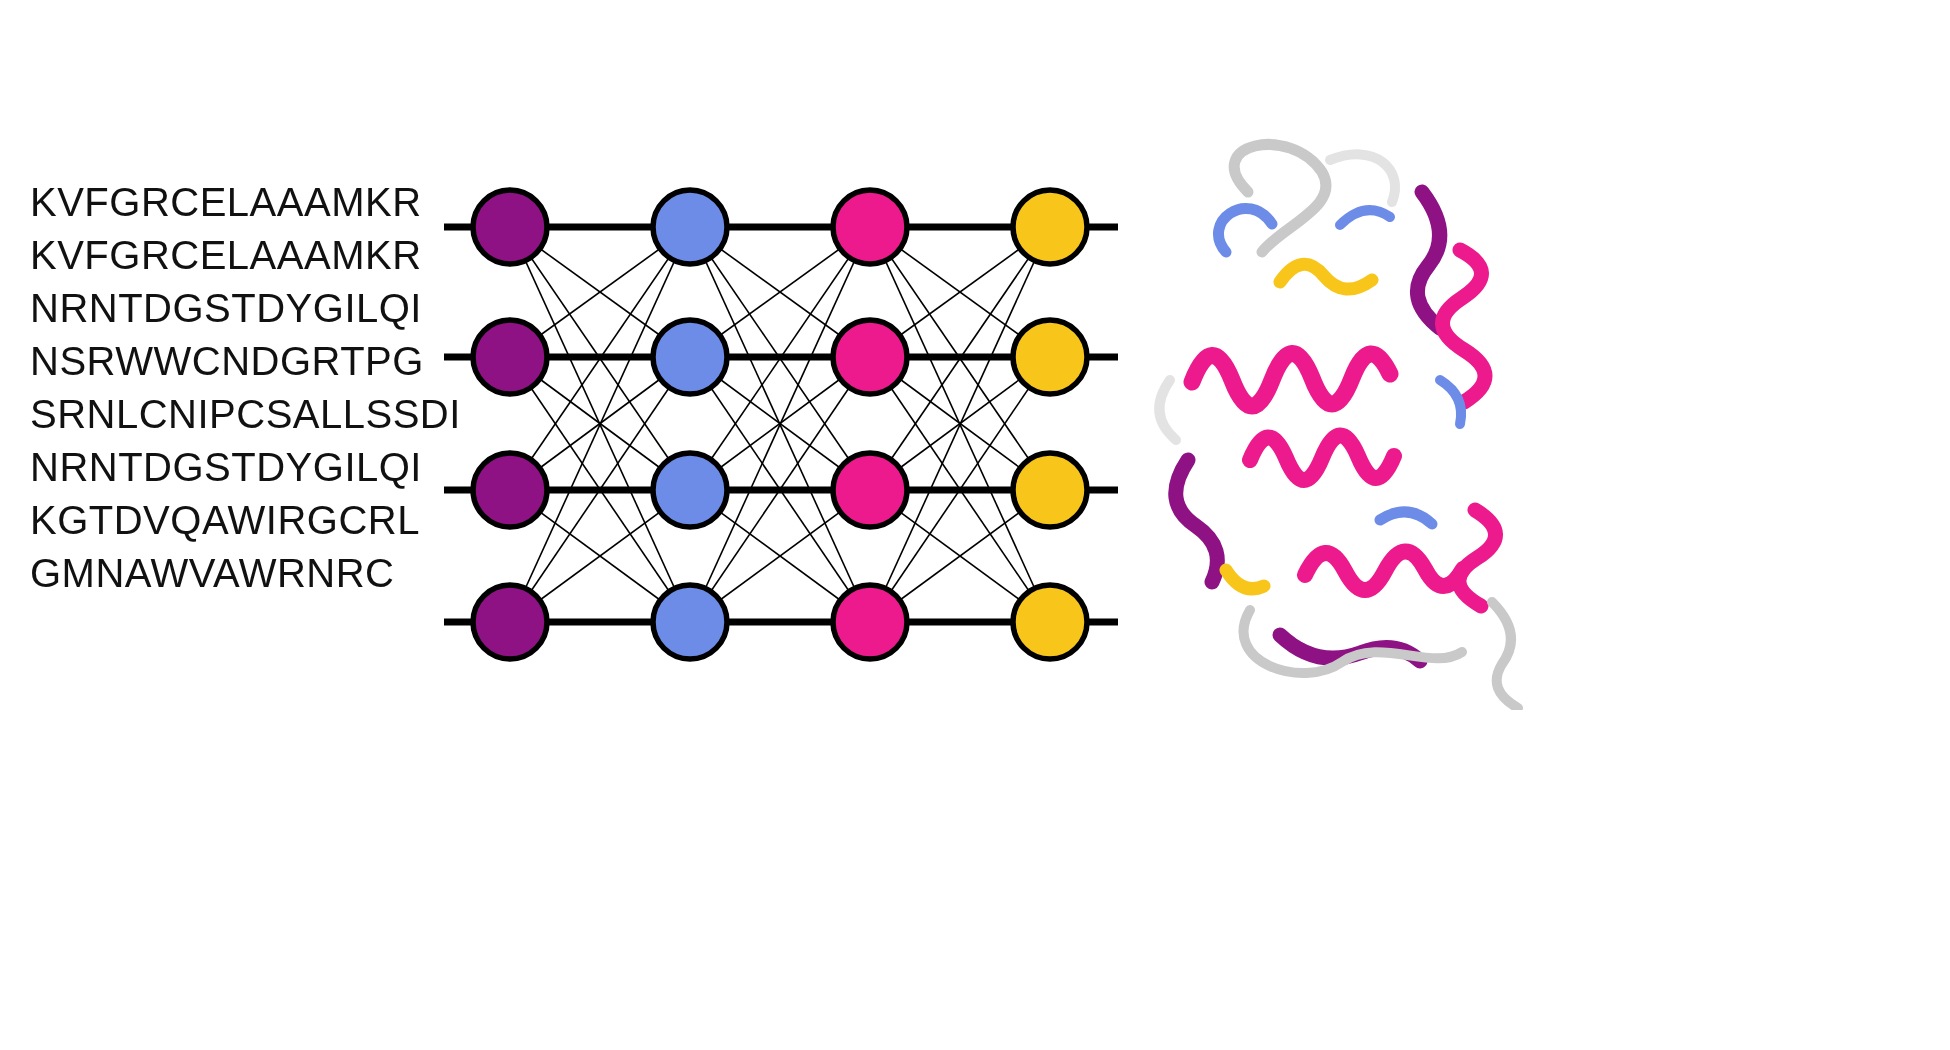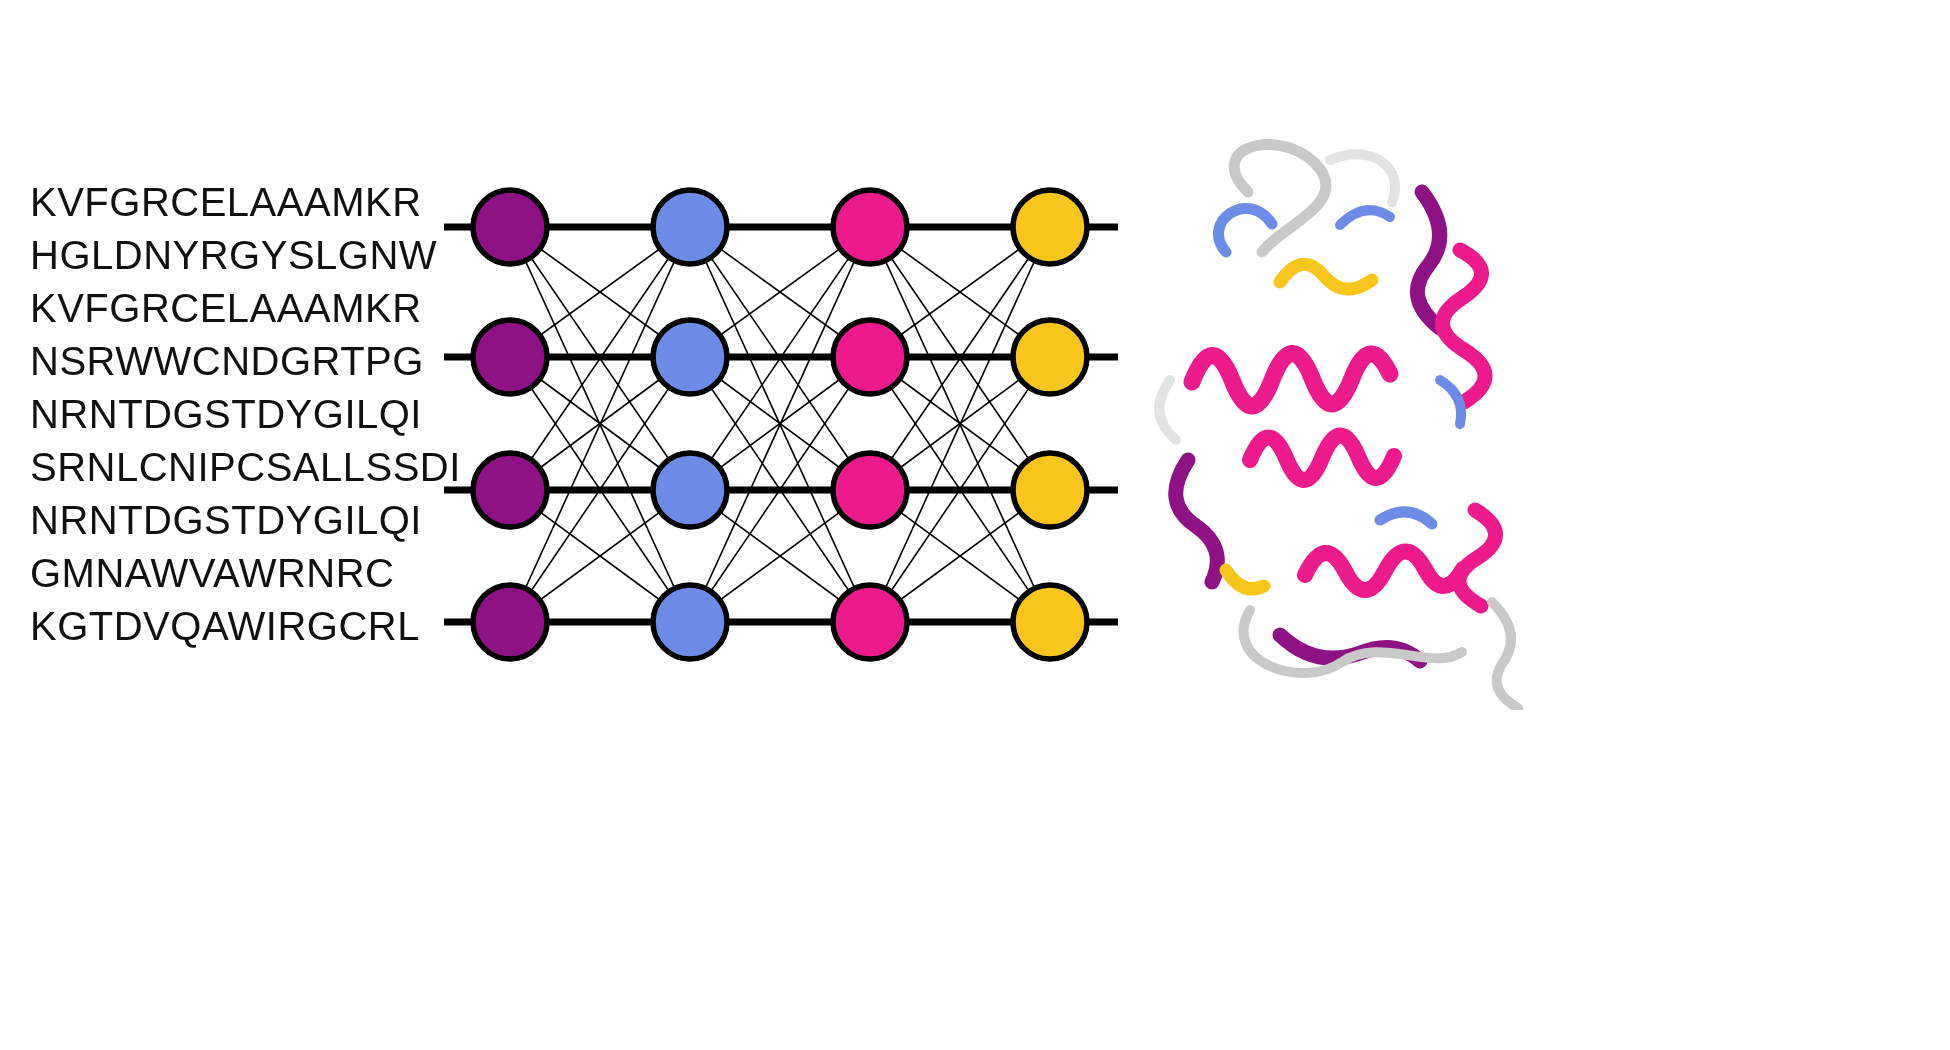--- a/index.html
+++ b/index.html
@@ -46,28 +46,27 @@
   }
   svg { display: block; }
 </style>
 </head>
 <body>
 
 <div class="canvas">
 
   <div class="sequence-block">
     <div class="sequence-line">KVFGRCELAAAMKR</div>
-    <div class="sequence-line">HGLDNYRGYSLGNW</div>
     <div class="sequence-line">KVFGRCELAAAMKR</div>
+    <div class="sequence-line">NRNTDGSTDYGILQI</div>
     <div class="sequence-line">NSRWWCNDGRTPG</div>
-    <div class="sequence-line">NRNTDGSTDYGILQI</div>
     <div class="sequence-line">SRNLCNIPCSALLSSDI</div>
     <div class="sequence-line">NRNTDGSTDYGILQI</div>
+    <div class="sequence-line">KGTDVQAWIRGCRL</div>
     <div class="sequence-line">GMNAWVAWRNRC</div>
-    <div class="sequence-line">KGTDVQAWIRGCRL</div>
   </div>
 
   <div class="network-wrap">
     <svg width="690" height="530" viewBox="0 0 690 530">
         <line x1="70" y1="67" x2="250" y2="197" stroke="#000000" stroke-width="1.6"></line>
         <line x1="70" y1="67" x2="250" y2="330" stroke="#000000" stroke-width="1.6"></line>
         <line x1="70" y1="67" x2="250" y2="462" stroke="#000000" stroke-width="1.6"></line>
         <line x1="70" y1="197" x2="250" y2="67" stroke="#000000" stroke-width="1.6"></line>
         <line x1="70" y1="197" x2="250" y2="330" stroke="#000000" stroke-width="1.6"></line>
         <line x1="70" y1="197" x2="250" y2="462" stroke="#000000" stroke-width="1.6"></line>

